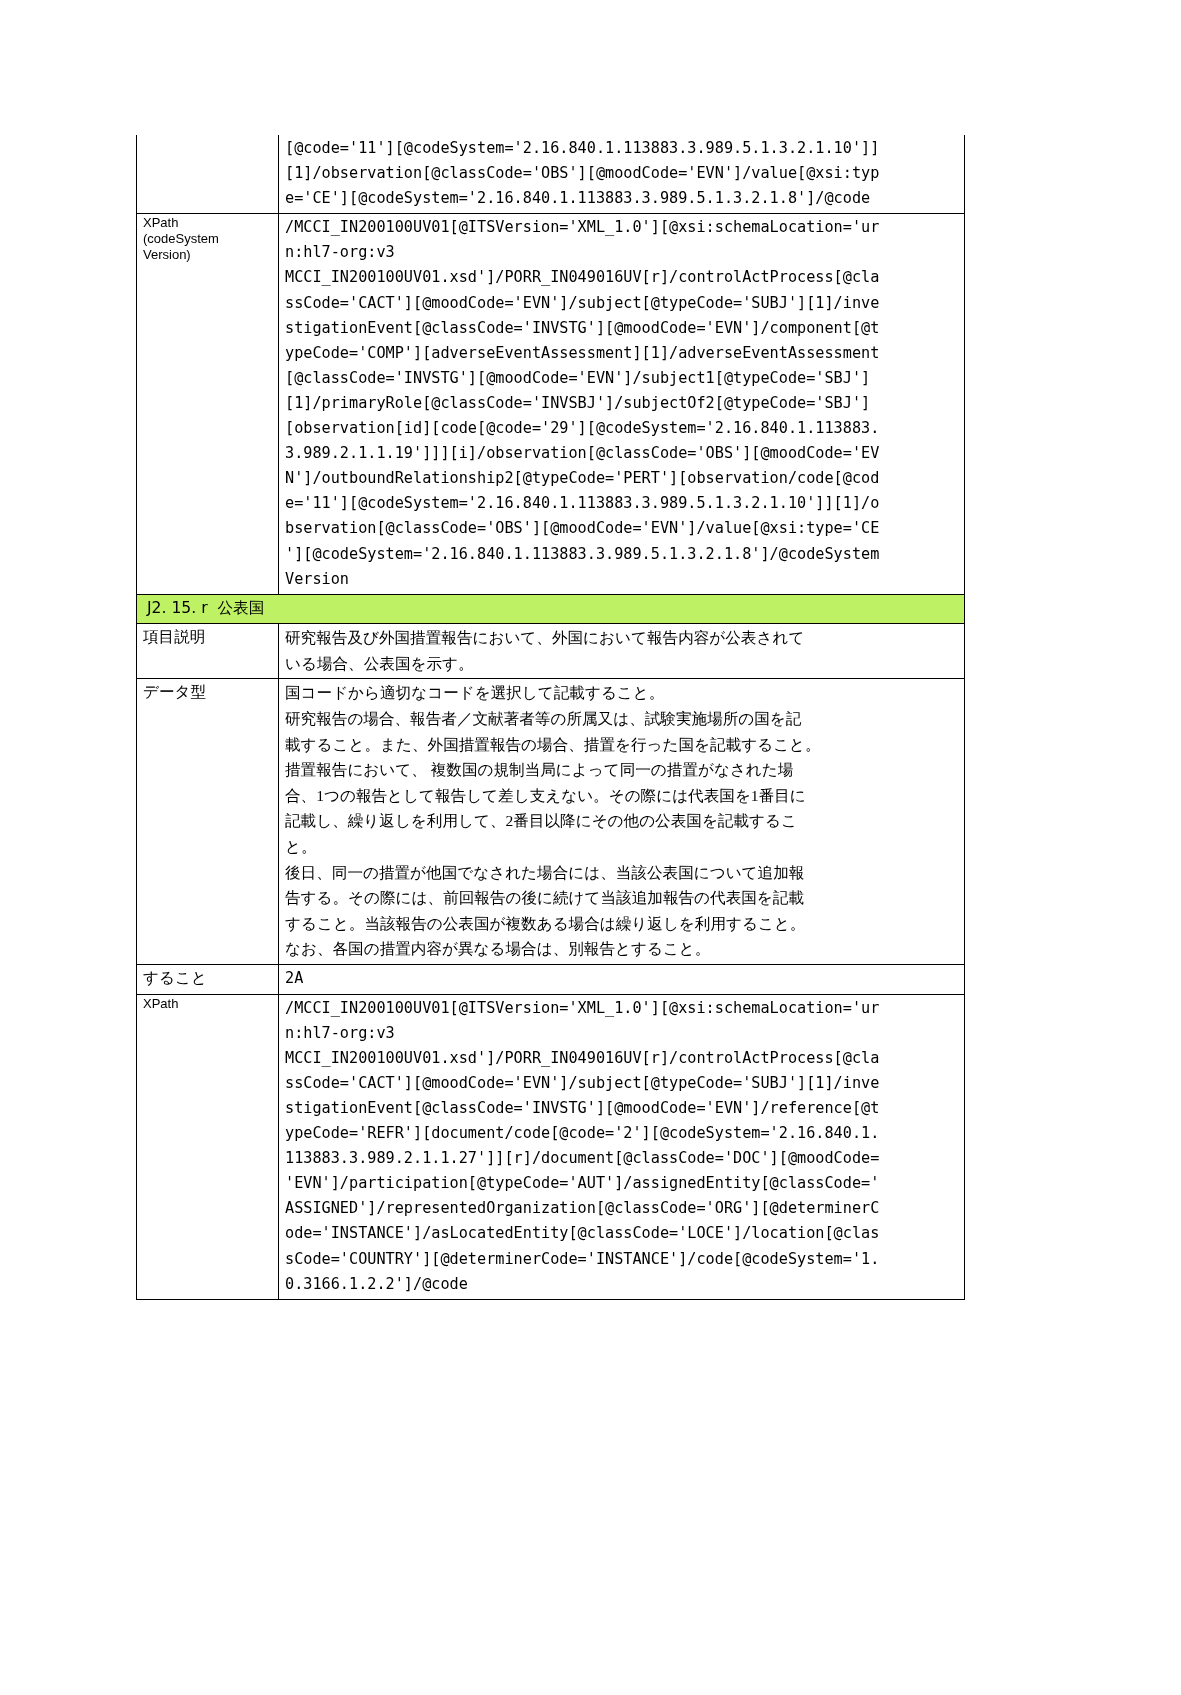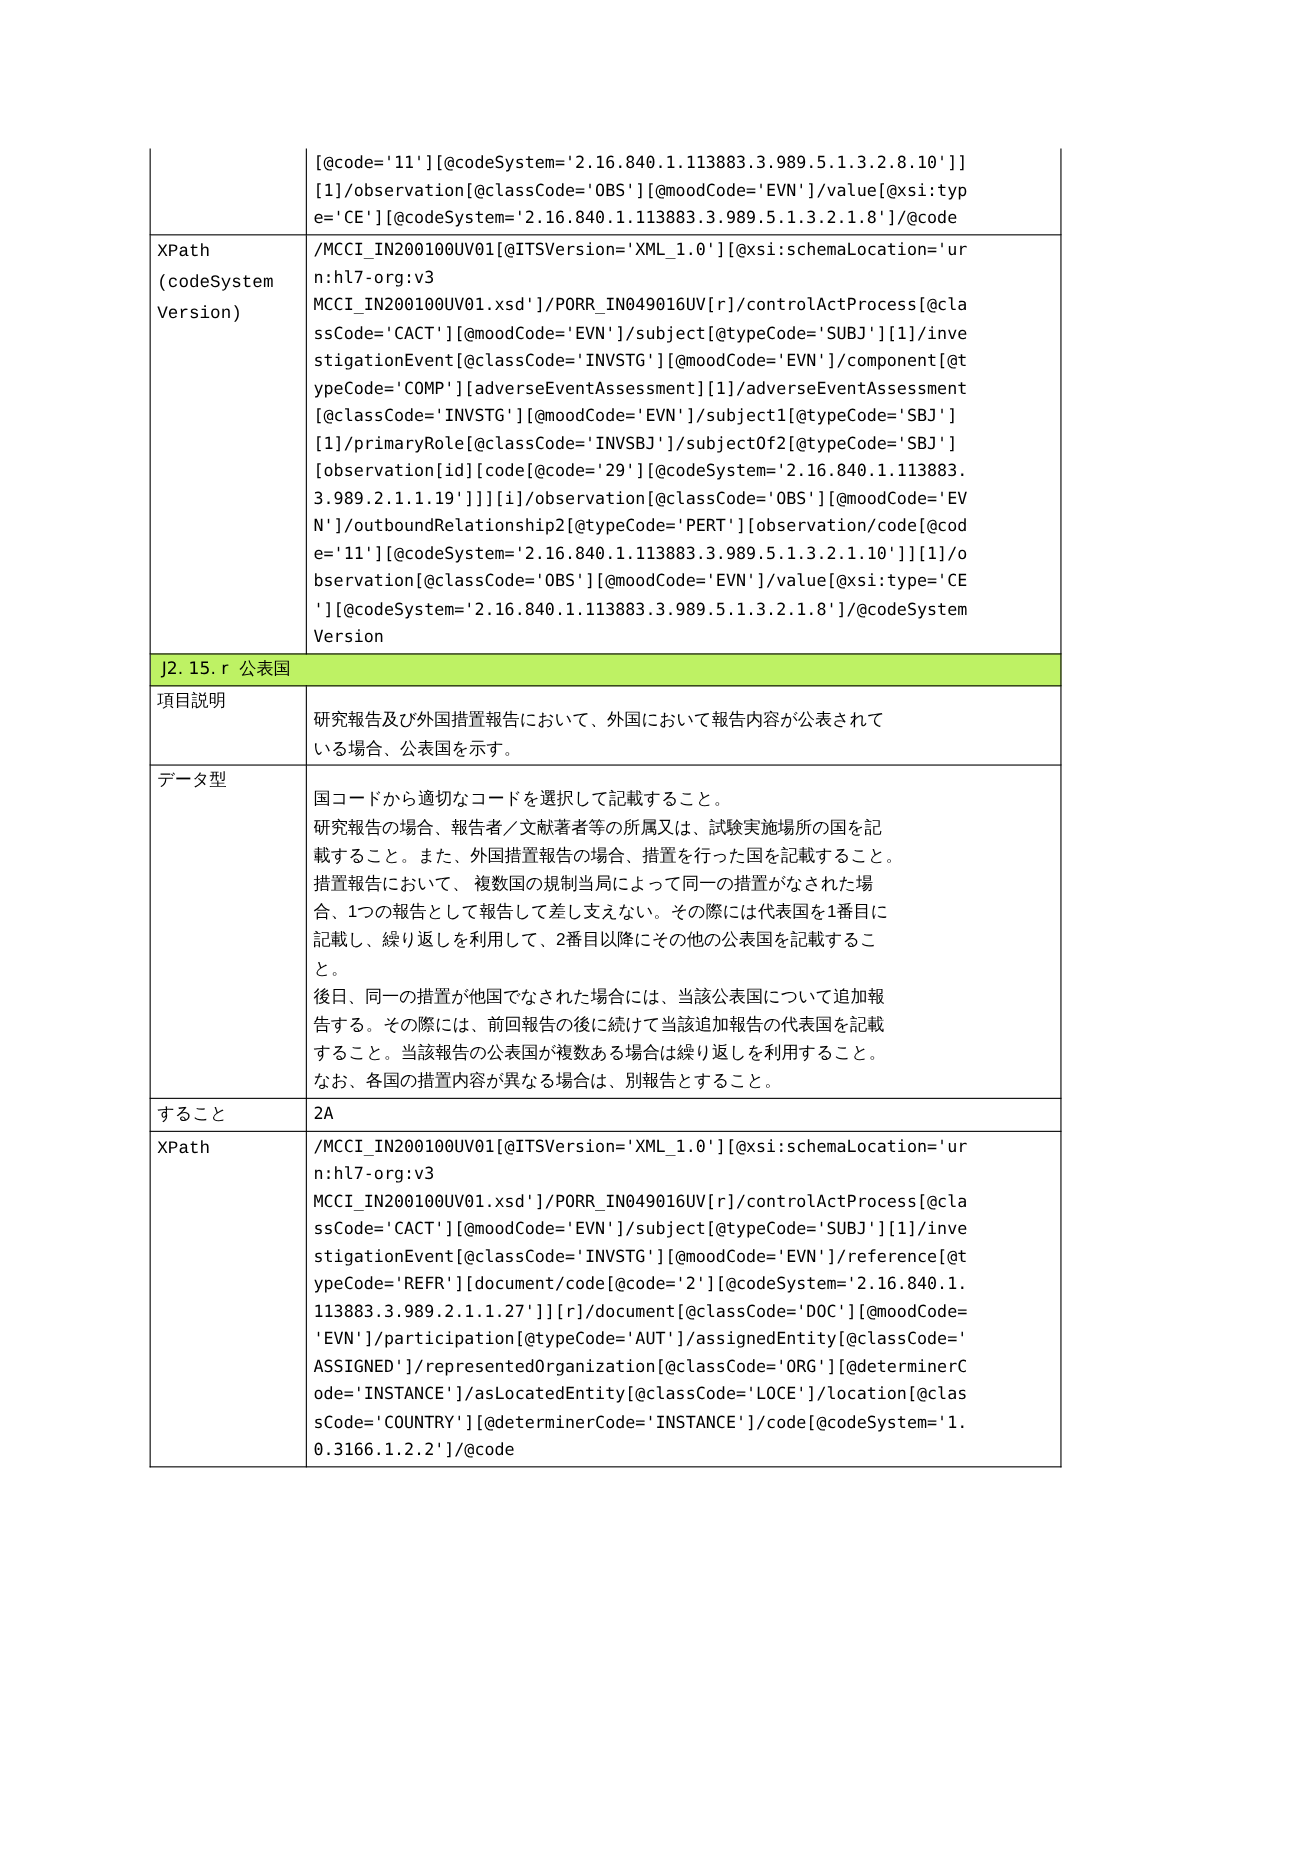--- a/index.html
+++ b/index.html
@@ -44,23 +44,23 @@
   }
   .col-label { width: 142px; }
   .col-value { width: 686px; }
 
   
   tr.continuation td {
     border-top: none;
   }
 
   td.label-cell {
-    font-family: Liberation Mono, monospace;
-    font-size: 16px;
-    line-height: 28px;
+    font-family: Liberation Sans, sans-serif;
+    font-size: 13px;
+    line-height: 16px;
   }
   td.jp {
     font-family: "DejaVu Sans", "Liberation Sans", sans-serif;
     font-size: 15.6px;
     line-height: 25.6px;
     word-break: normal;
   }
   td.label-cell.jp {
     font-family: "DejaVu Sans", "Liberation Sans", sans-serif;
     margin-top: 33px;
@@ -76,41 +76,40 @@
     display: block;
     white-space: pre-wrap;
     word-break: break-all;
     font-family: "DejaVu Sans Mono", monospace;
     font-size: 15.2px;
     line-height: 25.1px;
   }
   .jp-block {
     display: block;
     white-space: pre-wrap;
-    font-family: Liberation Sans, sans-serif;
+    font-family: Liberation Serif, serif;
     font-size: 15.6px;
     line-height: 25.6px;
-    margin-top: 17px;
   }
 </style>
 </head>
 <body>
 
 <div class="page">
 
   <table class="doc-table">
     <colgroup>
       <col class="col-label">
       <col class="col-value">
     </colgroup>
     <tbody>
 
       <tr class="continuation">
         <td class="label-cell"></td>
-        <td><span class="mono-block">[@code='11'][@codeSystem='2.16.840.1.113883.3.989.5.1.3.2.8.10']]
+        <td><span class="mono-block">[@code='11'][@codeSystem='2.16.840.1.113883.3.989.5.1.3.2.1.10']]
 [1]/observation[@classCode='OBS'][@moodCode='EVN']/value[@xsi:typ
 e='CE'][@codeSystem='2.16.840.1.113883.3.989.5.1.3.2.1.8']/@code</span></td>
       </tr>
 
       <tr>
         <td class="label-cell">XPath
 (codeSystem
 Version)</td>
         <td><span class="mono-block">/MCCI_IN200100UV01[@ITSVersion='XML_1.0'][@xsi:schemaLocation='ur
 n:hl7-org:v3

